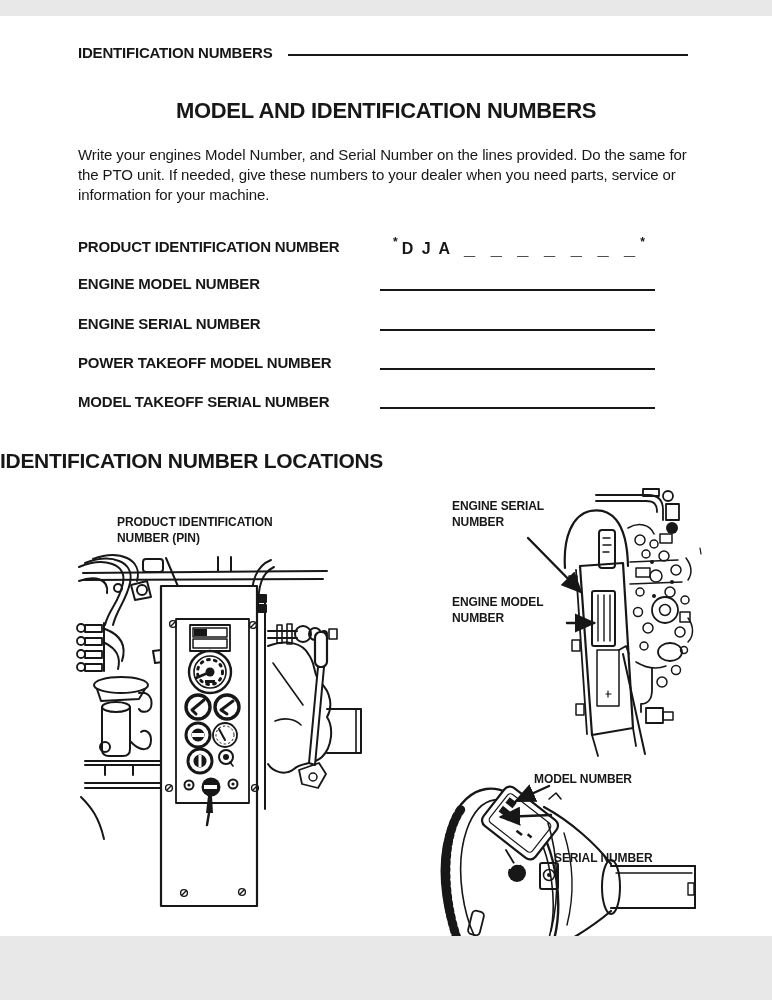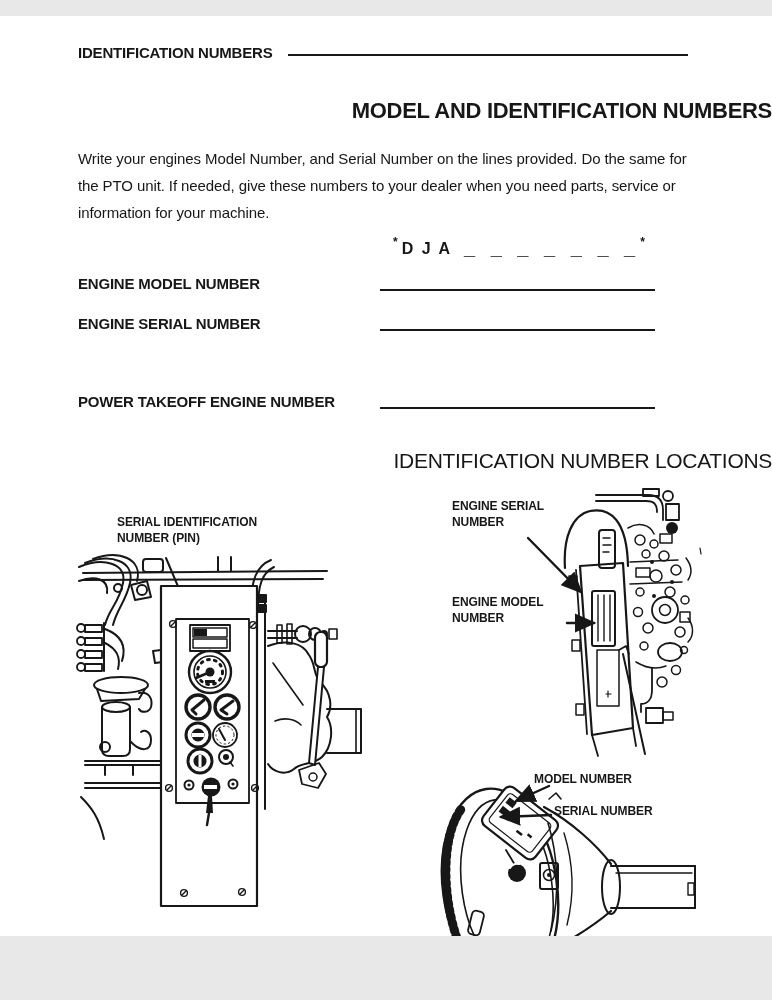--- a/index.html
+++ b/index.html
@@ -16,81 +16,86 @@
   .rh-text{
     position:absolute;left:78px;top:28px;
     font-size:15px;font-weight:700;letter-spacing:-0.2px;
   }
   .rh-rule{
     position:absolute;left:288px;top:38px;width:400px;height:0;
     border-top:2.5px solid #171717;
   }
   .title{
     position:absolute;left:0;top:82px;width:772px;margin:0;
-    text-align:right;font-size:22px;font-weight:700;letter-spacing:-0.3px;
+    text-align:center;font-size:22px;font-weight:700;letter-spacing:-0.3px;
   }
   .intro{
     position:absolute;left:78px;top:129px;width:618px;margin:0;
-    font-size:15px;line-height:27px;letter-spacing:-0.1px;
+    font-size:15px;line-height:20px;letter-spacing:-0.1px;
   }
   .form-row{position:absolute;left:78px;width:616px;height:20px;}
   .form-label{font-size:15px;font-weight:700;letter-spacing:-0.2px;}
   .write-line{
     position:absolute;left:302px;top:14px;width:275px;height:0;
     border-top:2px solid #171717;
   }
   .pin-value{position:absolute;left:315px;top:-3px;white-space:nowrap;}
   .pin-star{font-size:12px;font-weight:700;vertical-align:8px;}
   .pin-code{font-size:16px;font-weight:700;letter-spacing:2px;margin-left:4px;margin-right:12px;text-align:center;}
   .pin-blanks{font-size:20px;font-weight:700;letter-spacing:5px;text-align:center;}
   .locations-title{
     position:absolute;left:0;top:433px;width:772px;margin:0;
-    text-align:right;font-size:21px;font-weight:400;letter-spacing:-0.3px;
+    text-align:left;font-size:21px;font-weight:700;letter-spacing:-0.3px;
   }
   .callout{
     position:absolute;z-index:2;
     font-size:12px;font-weight:700;line-height:16px;letter-spacing:-0.1px;
   }
   .fig{position:absolute;z-index:1;}
 </style>
 </head>
 <body>
 
 <div class="page">
 
   <span class="rh-text">IDENTIFICATION NUMBERS</span>
   <span class="rh-rule"></span>
 
   <h1 class="title">MODEL AND IDENTIFICATION NUMBERS</h1>
 
   <p class="intro">Write your engines Model Number, and Serial Number on the lines provided. Do the same for the PTO unit. If needed, give these numbers to your dealer when you need parts, service or information for your machine.</p>
 
   <div class="form-row" style="top:222px">
+    <span class="form-label">PRODUCT IDENTIFICATION NUMBER</span>
     <span class="pin-value"><sup class="pin-star">*</sup><span class="pin-code">D J A</span><span class="pin-blanks">_ _ _ _ _ _ _</span><sup class="pin-star">*</sup></span>
   </div>
 
   <div class="form-row" style="top:259px">
     <span class="form-label">ENGINE MODEL NUMBER</span>
     <span class="write-line"></span>
   </div>
 
   <div class="form-row" style="top:299px">
     <span class="form-label">ENGINE SERIAL NUMBER</span>
     <span class="write-line"></span>
   </div>
 
+  <div class="form-row" style="top:338px">
+    <span class="form-label">POWER TAKEOFF MODEL NUMBER</span>
+    <span class="write-line"></span>
+  </div>
 
   <div class="form-row" style="top:377px">
-    <span class="form-label">POWER TAKEOFF ENGINE NUMBER</span>
+    <span class="form-label">MODEL TAKEOFF SERIAL NUMBER</span>
     <span class="write-line"></span>
   </div>
 
   <h2 class="locations-title">IDENTIFICATION NUMBER LOCATIONS</h2>
 
-  <div class="callout" style="left:117px;top:498px;width:180px">SERIAL IDENTIFICATION NUMBER (PIN)</div>
+  <div class="callout" style="left:117px;top:498px;width:180px">PRODUCT IDENTIFICATION NUMBER (PIN)</div>
 
   <svg class="fig" style="left:75px;top:495px" width="330" height="410" viewBox="0 0 330 410">
     <g fill="none" stroke="#171717" stroke-width="2" stroke-linecap="round" stroke-linejoin="round">
 
       <line x1="91" y1="47" x2="121" y2="118"></line>
 
       <line x1="8" y1="62" x2="252" y2="60"></line>
       <line x1="8" y1="69" x2="248" y2="68"></line>
       <line x1="143" y1="46" x2="143" y2="60"></line>
       <line x1="156" y1="46" x2="156" y2="60"></line>
@@ -311,21 +316,21 @@
         <path d="M246,70 C252,78 252,86 248,92"></path>
         <path d="M248,130 C254,138 254,148 248,154"></path>
         <circle cx="212" cy="74" r="2" fill="#171717" stroke="none"></circle>
         <circle cx="232" cy="94" r="2" fill="#171717" stroke="none"></circle>
         <circle cx="214" cy="108" r="2" fill="#171717" stroke="none"></circle>
       </g>
     </g>
   </svg>
 
   <div class="callout" style="left:534px;top:755px;width:140px">MODEL NUMBER</div>
-  <div class="callout" style="left:554px;top:787px;width:140px">SERIAL NUMBER</div>
+  <div class="callout" style="left:554px;top:834px;width:140px">SERIAL NUMBER</div>
 
   <svg class="fig" style="left:430px;top:755px" width="342" height="245" viewBox="0 0 342 245">
     <defs>
       <marker id="ah3" markerWidth="10" markerHeight="8" refX="8" refY="4" orient="auto">
         <path d="M0,0 L9,4 L0,8 Z" fill="#171717"></path>
       </marker>
     </defs>
     <g fill="none" stroke="#171717" stroke-width="2" stroke-linecap="round" stroke-linejoin="round">
 
       <g transform="rotate(-8 70 117)">

